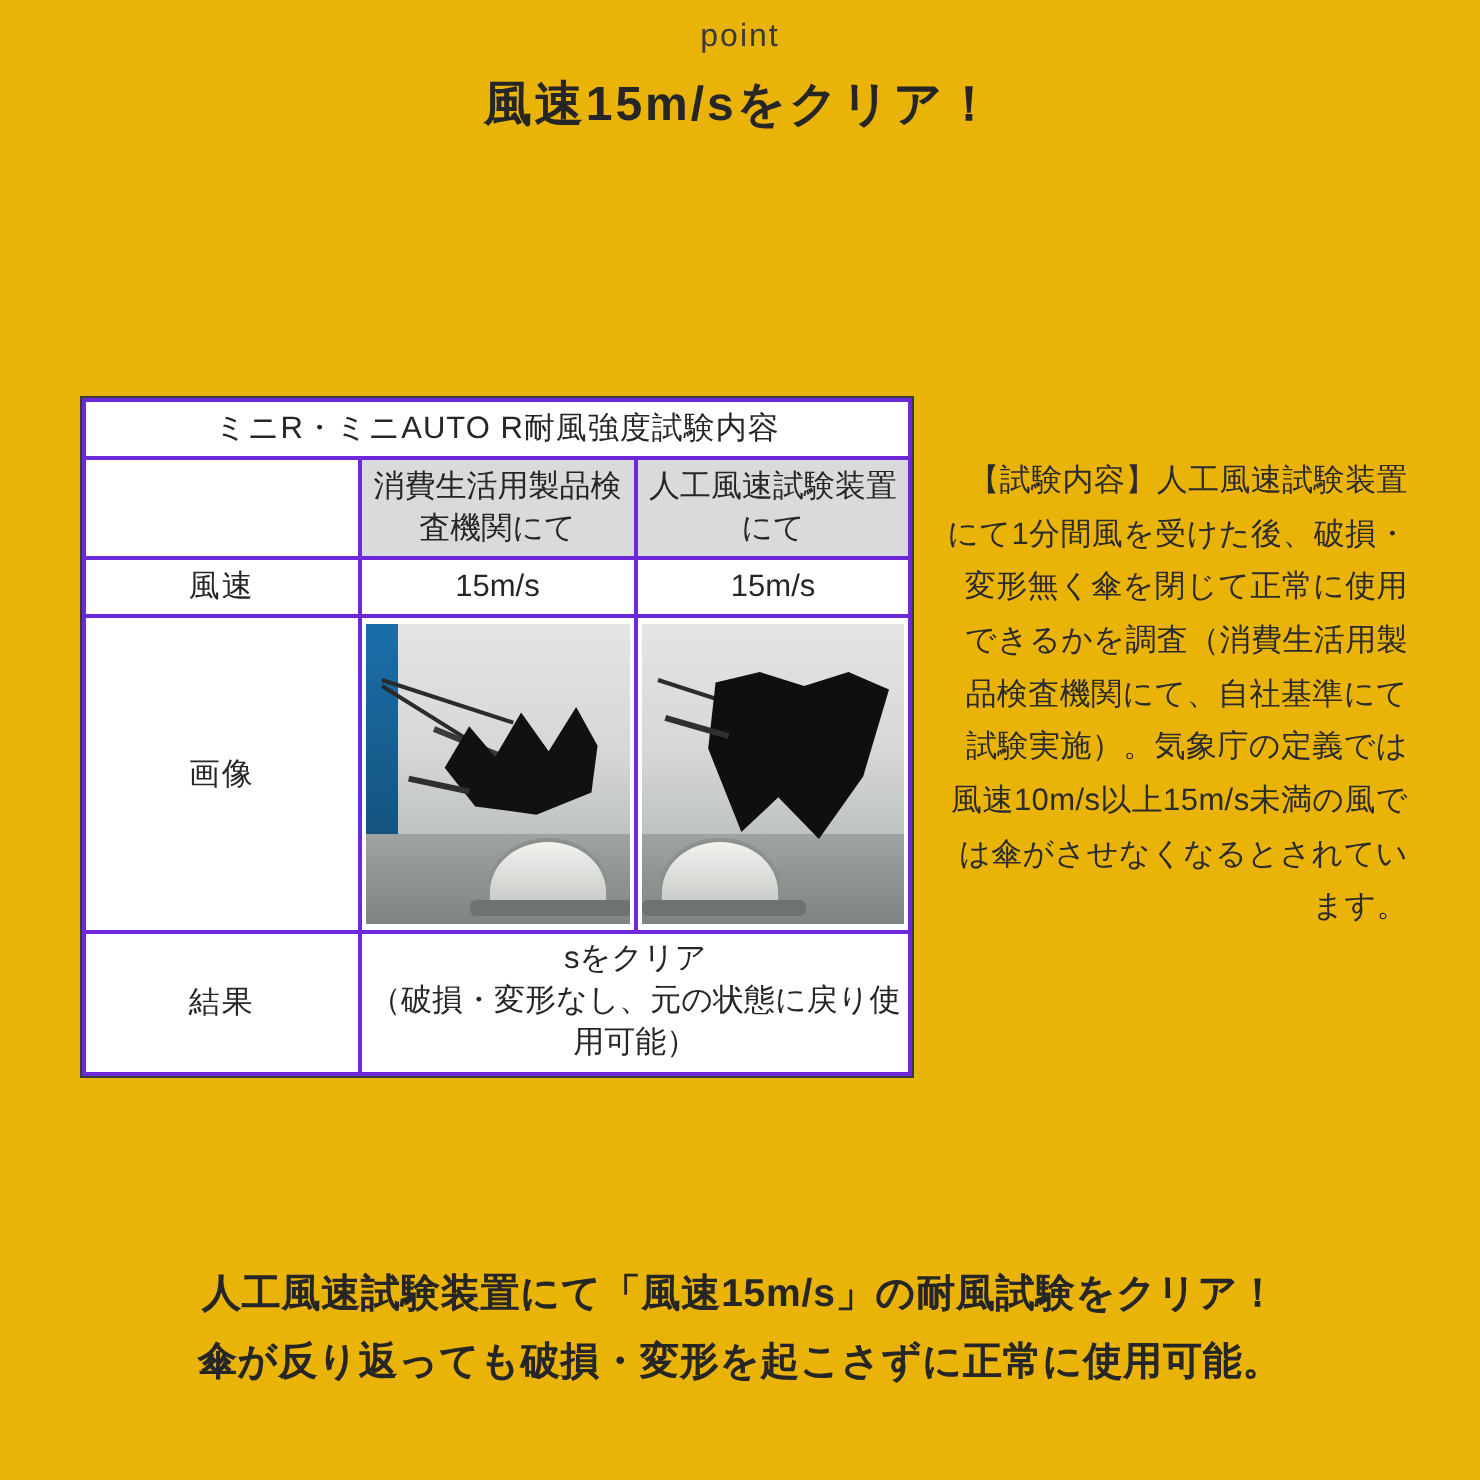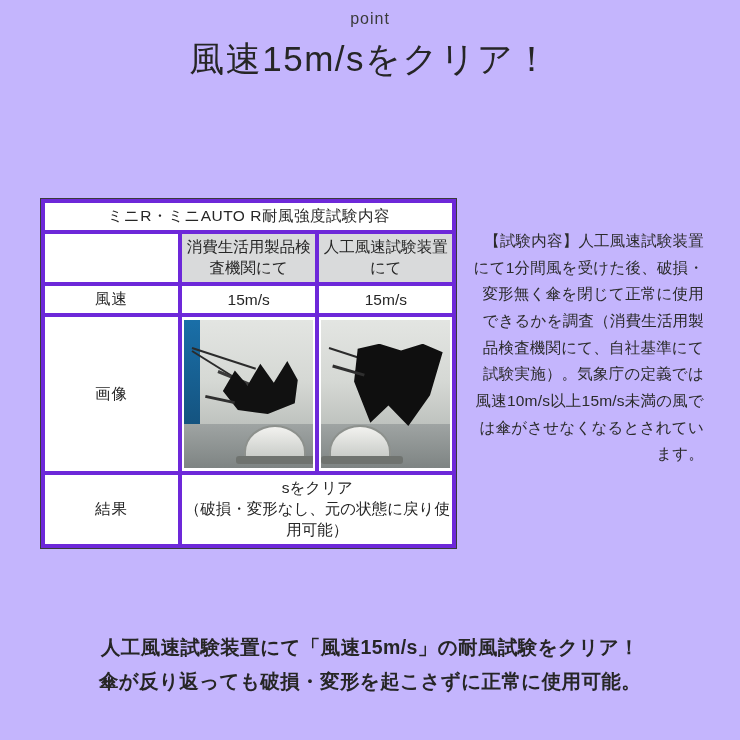--- a/index.html
+++ b/index.html
@@ -7,38 +7,38 @@
     margin: 0; padding: 0;
     width: 740px; height: 740px;
     background: #ffffff;
     font-family: "Liberation Sans", sans-serif;
     color: #231f20;
   }
   .page {
     position: relative;
     width: 740px; height: 740px;
     overflow: hidden;
-    background: #c4b5fd;
+    background: #eab308;
   }
 
   
   .hdr-label {
     position: absolute;
     top: 10px; left: 0; right: 0;
     text-align: center;
     font-size: 16px;
     letter-spacing: 1px;
     color: #3a3a3a;
   }
   .hdr-title {
     position: absolute;
     top: 36px; left: 0; right: 0;
     text-align: center;
-    font-size: 35px;
-    font-weight: 400;
+    font-size: 24px;
+    font-weight: 700;
     letter-spacing: 1.5px;
     color: #262626;
   }
 
   
   .content {
     position: absolute;
     top: 198px; left: 40px;
     width: 664px;
     display: flex;
@@ -50,21 +50,21 @@
     width: 420px;
     border: 1px solid #3a3a3a;
     background: #fff;
   }
   table.test {
     border-collapse: collapse;
     width: 100%;
     table-layout: fixed;
   }
   table.test td {
-    border: 4px solid #6d28d9;
+    border: 2px solid #6d28d9;
     font-size: 15.5px;
     text-align: center;
     vertical-align: middle;
     padding: 3px 2px;
     color: #262626;
   }
   td.caption {
     font-size: 18.5px;
     padding: 9px 4px;
     letter-spacing: 0.5px;

